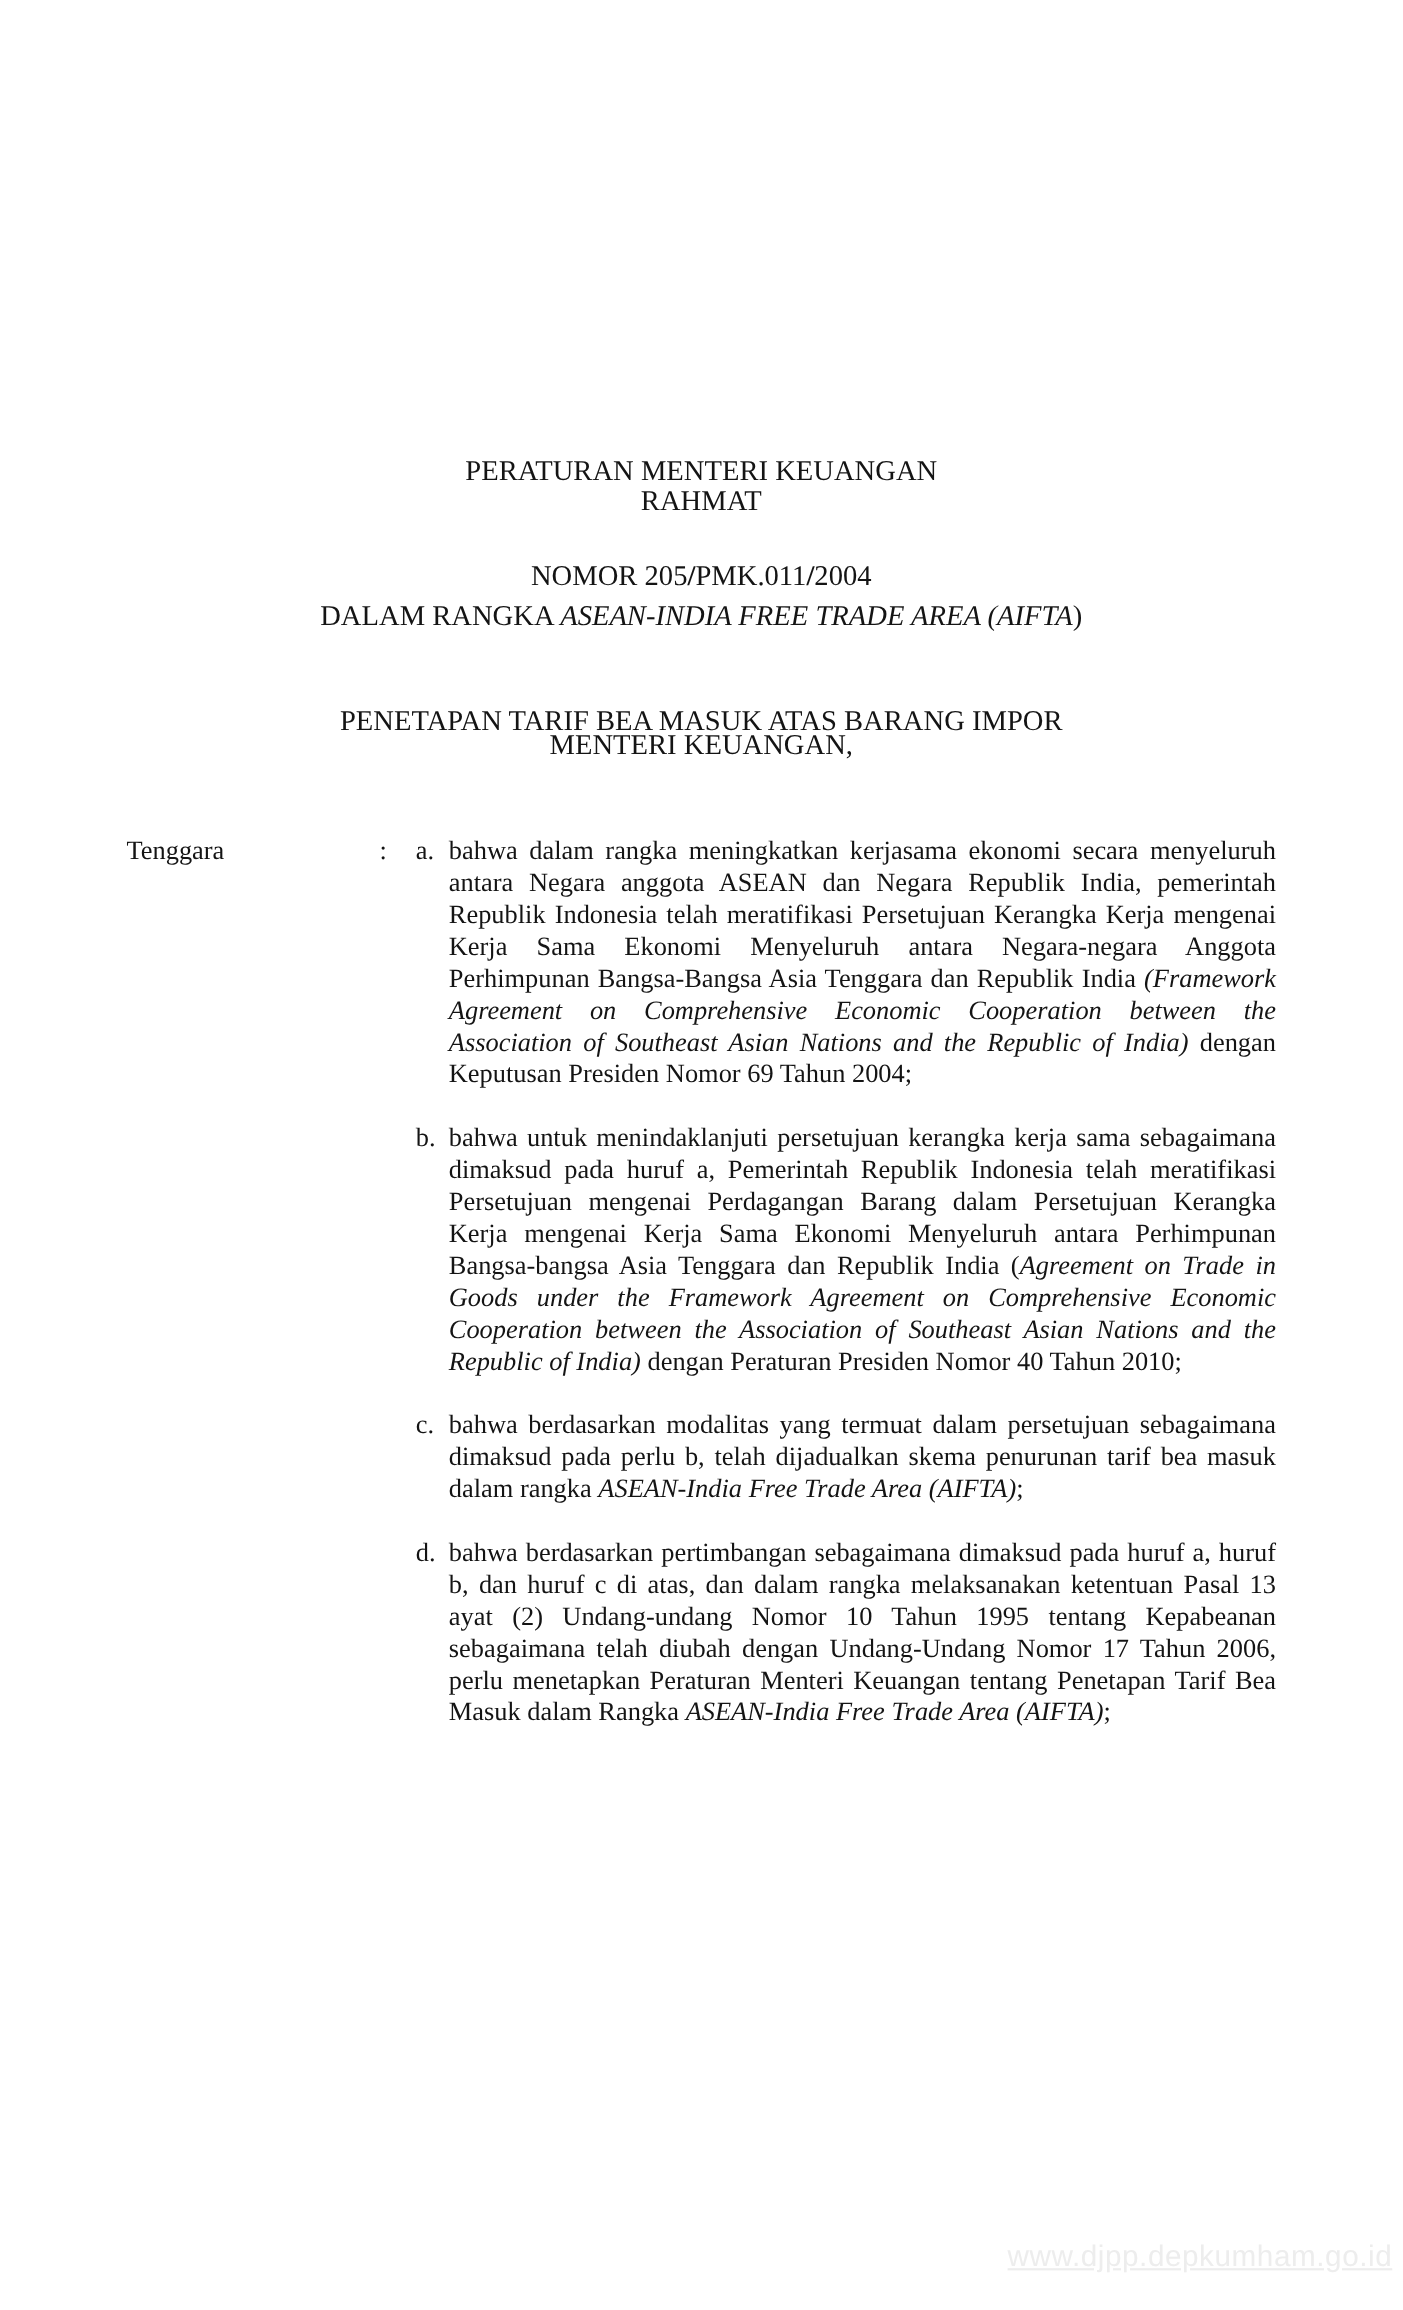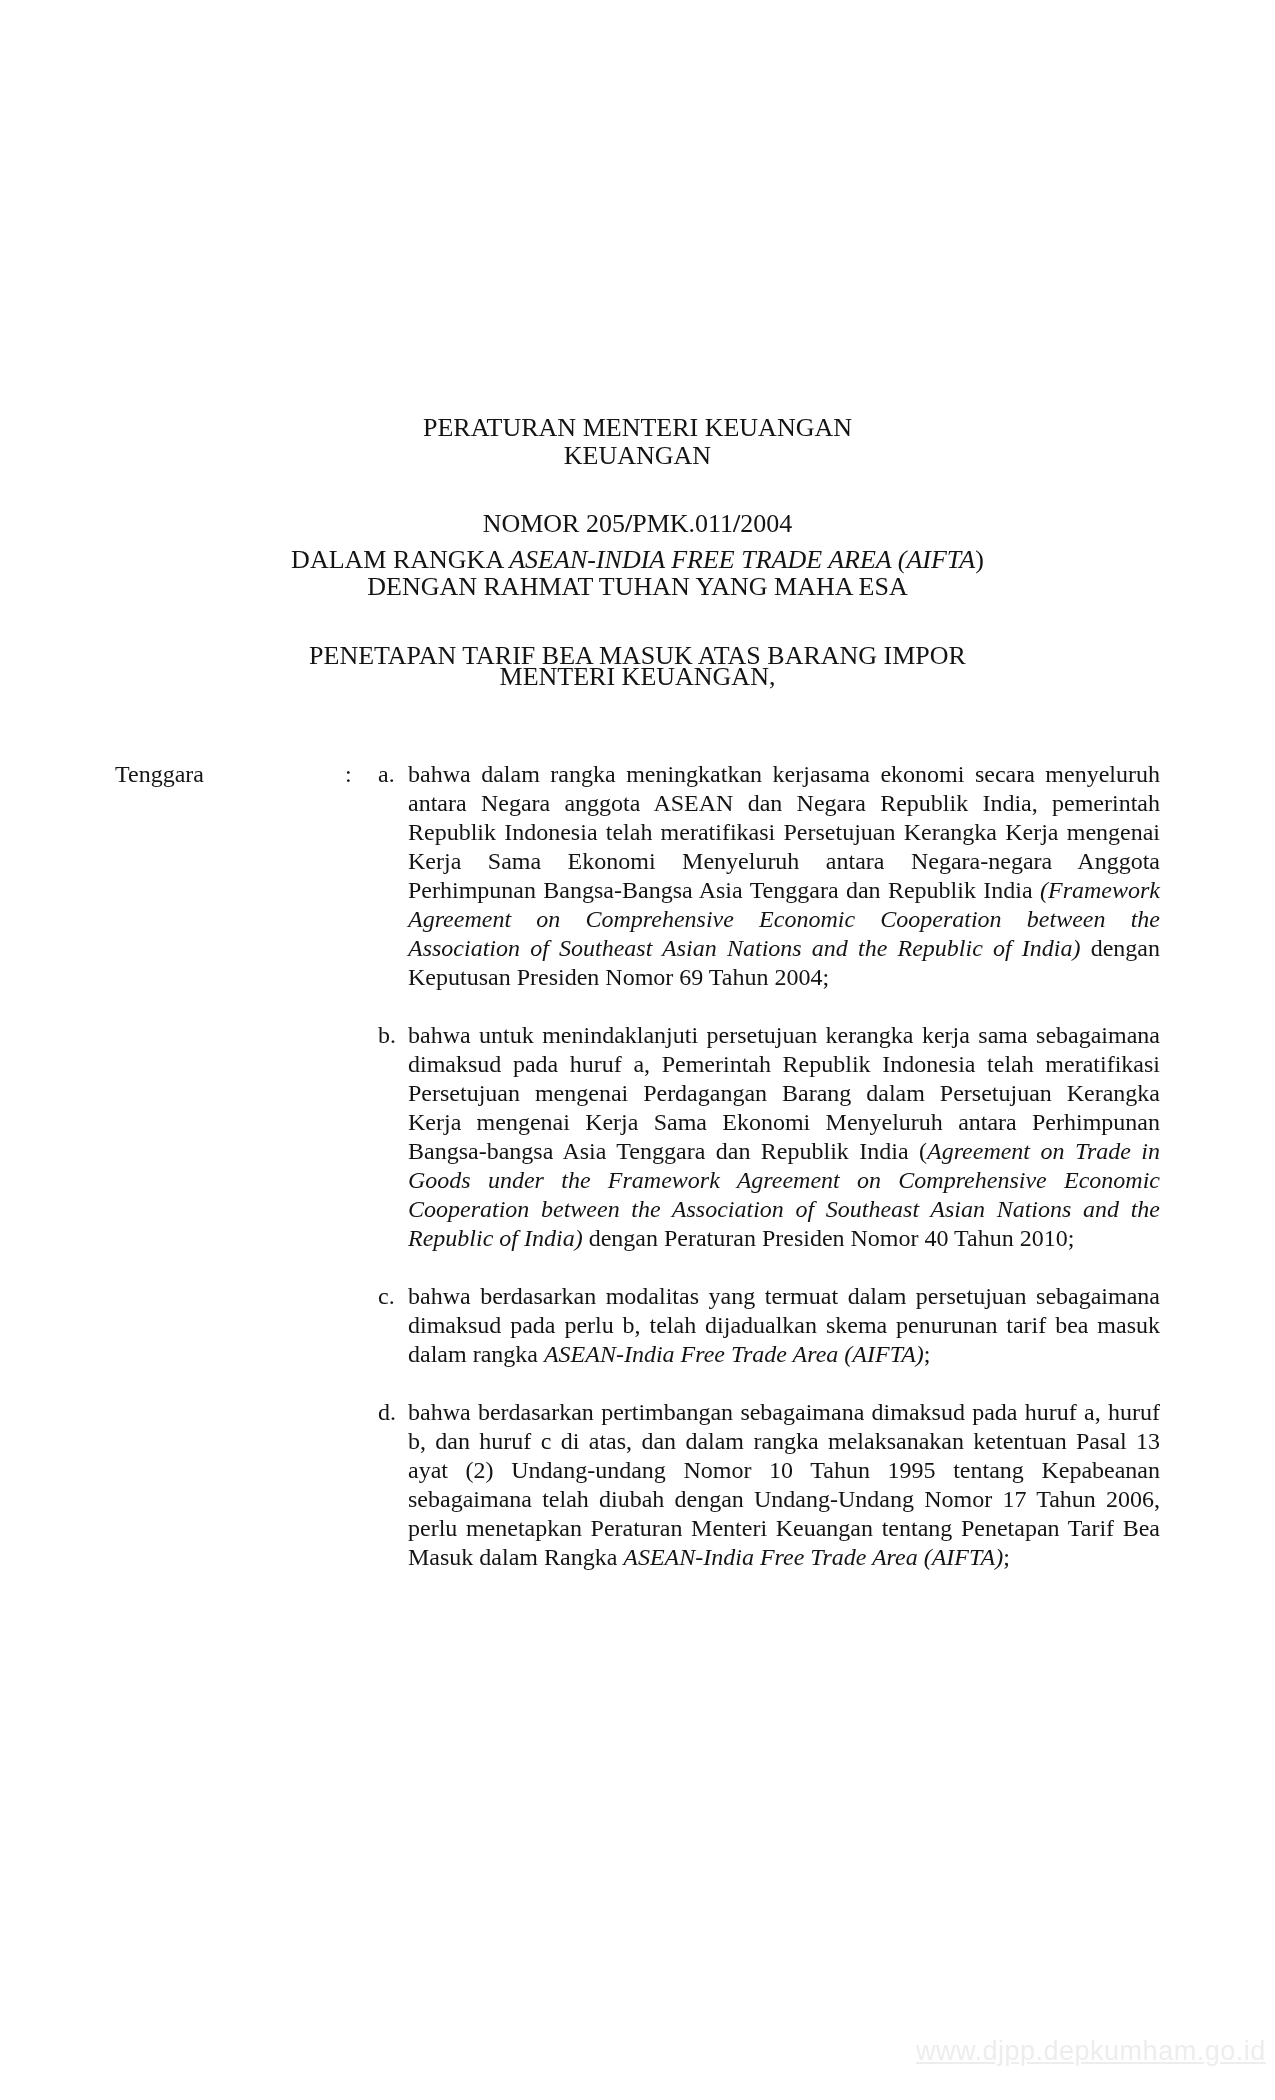--- a/index.html
+++ b/index.html
@@ -54,28 +54,27 @@
 </head>
 <body>
 
 <div class="page">
 
   <div class="hdr" id="title-block">
     <div>PERATURAN MENTERI KEUANGAN</div>
     <div><span>NOMOR 205</span><span class="bd">/</span><span>PMK.011</span><span class="bd">/</span><span>2004</span></div>
   </div>
 
-  <div class="hdr" id="tentang">KEUANGAN</div>
+  <div class="hdr" id="tentang">RAHMAT</div>
 
   <div class="hdr" id="subject-block">
     <div><span>DALAM RANGKA </span><span class="it">ASEAN-INDIA FREE TRADE AREA (AIFTA</span><span>)</span></div>
     <div>PENETAPAN TARIF BEA MASUK ATAS BARANG IMPOR</div>
   </div>
 
-  <div class="hdr" id="invocation">DENGAN RAHMAT TUHAN YANG MAHA ESA</div>
 
   <div class="hdr" id="authority">MENTERI KEUANGAN,</div>
 
   <div class="considerations">
     <div class="cons-label">Tenggara</div>
     <div class="cons-colon">:</div>
     <ol class="cons-items">
       <li class="cons-item">
         <span class="cons-letter">a.</span>
         <span class="cons-text"><span>bahwa dalam rangka meningkatkan kerjasama ekonomi secara menyeluruh antara Negara anggota ASEAN dan Negara Republik India, pemerintah Republik Indonesia telah meratifikasi Persetujuan Kerangka Kerja mengenai Kerja Sama Ekonomi Menyeluruh antara Negara-negara Anggota Perhimpunan Bangsa-Bangsa Asia Tenggara dan Republik India </span><span class="it">(Framework Agreement on Comprehensive Economic Cooperation between the Association of Southeast Asian Nations and the Republic of India)</span><span> dengan Keputusan Presiden Nomor 69 Tahun 2004;</span></span>

